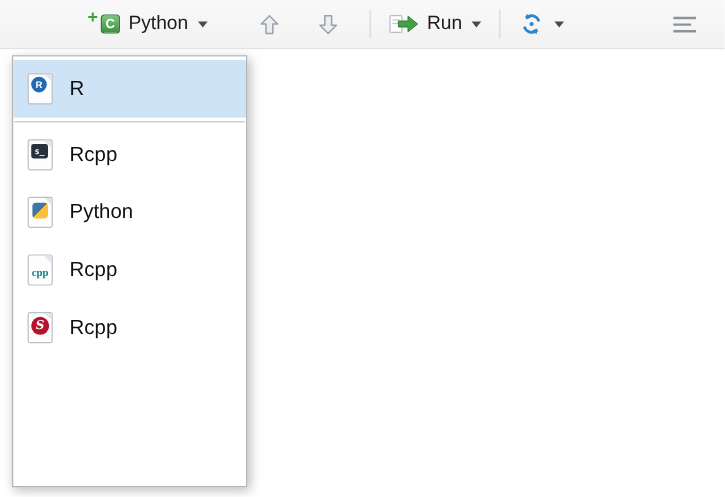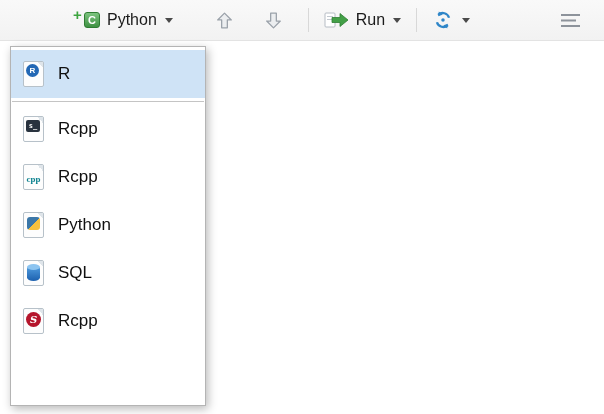--- a/index.html
+++ b/index.html
@@ -180,39 +180,33 @@
 
   <div class="menu-item">
     <span class="file-icon icon-bash">
       <span class="badge">s_</span>
     </span>
     <span class="menu-label">Rcpp</span>
   </div>
 
 
   <div class="menu-item">
+    <span class="file-icon icon-python">
+      <span class="badge"></span>
+    </span>
+    <span class="menu-label">Python</span>
+  </div>
+
+  <div class="menu-item">
     <span class="file-icon icon-rcpp">
       <span class="badge">cpp</span>
     </span>
     <span class="menu-label">Rcpp</span>
   </div>
 
-  <div class="menu-item">
-    <span class="file-icon icon-python">
-      <span class="badge"></span>
-    </span>
-    <span class="menu-label">Python</span>
-  </div>
-
-  <div class="menu-item">
-    <span class="file-icon icon-sql">
-      <span class="badge"></span>
-    </span>
-    <span class="menu-label">SQL</span>
-  </div>
 
   <div class="menu-item">
     <span class="file-icon icon-stan">
       <span class="badge">S</span>
     </span>
     <span class="menu-label">Rcpp</span>
   </div>
 
 </div>
 

